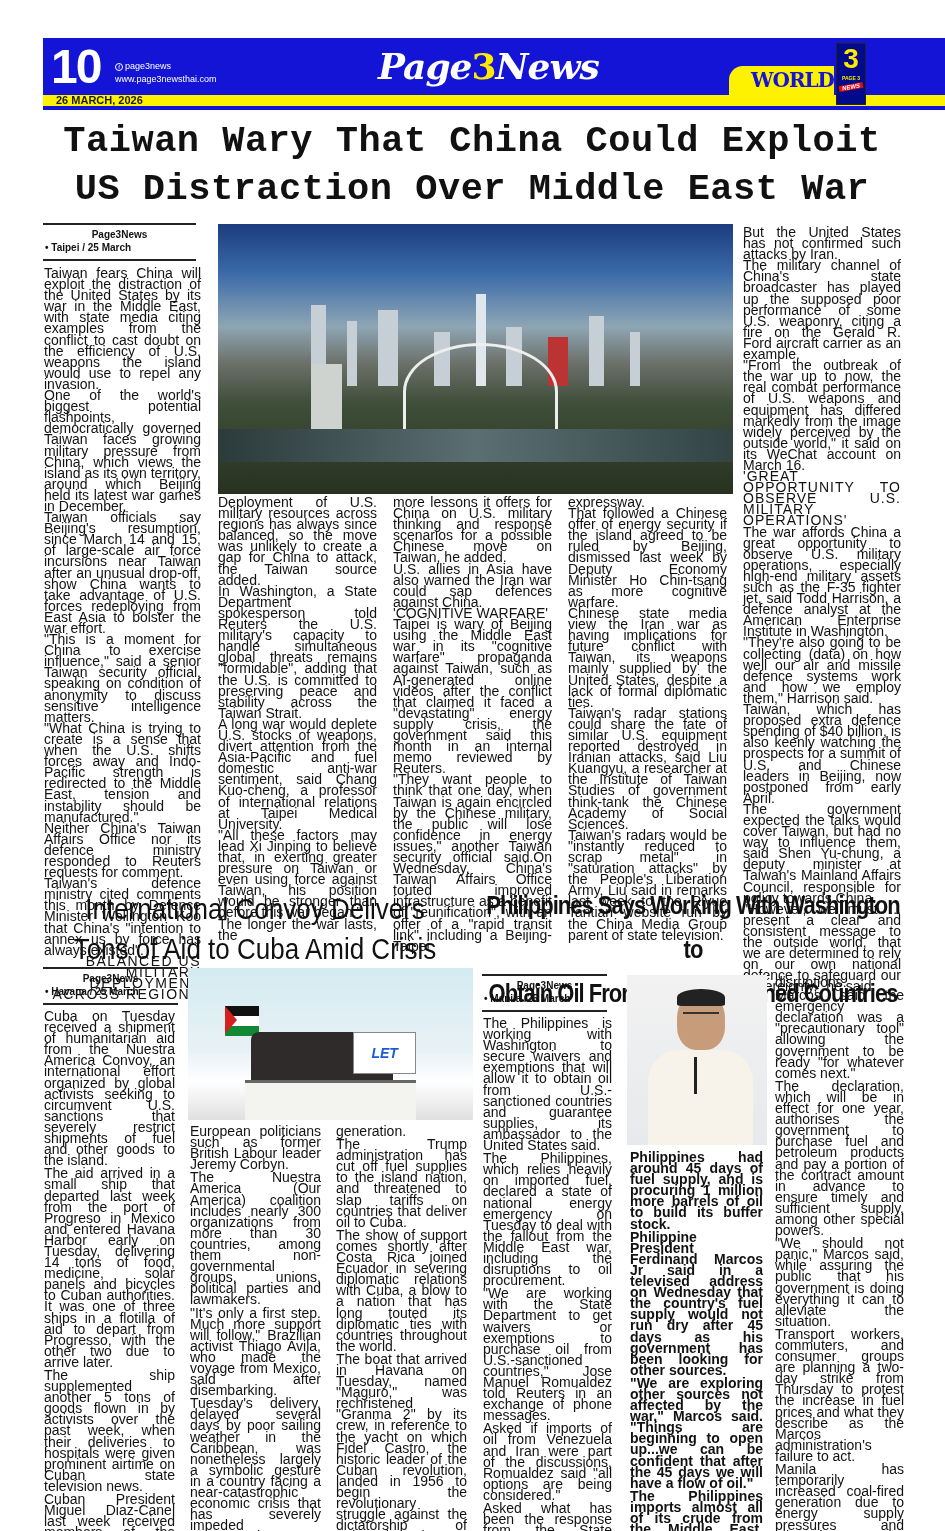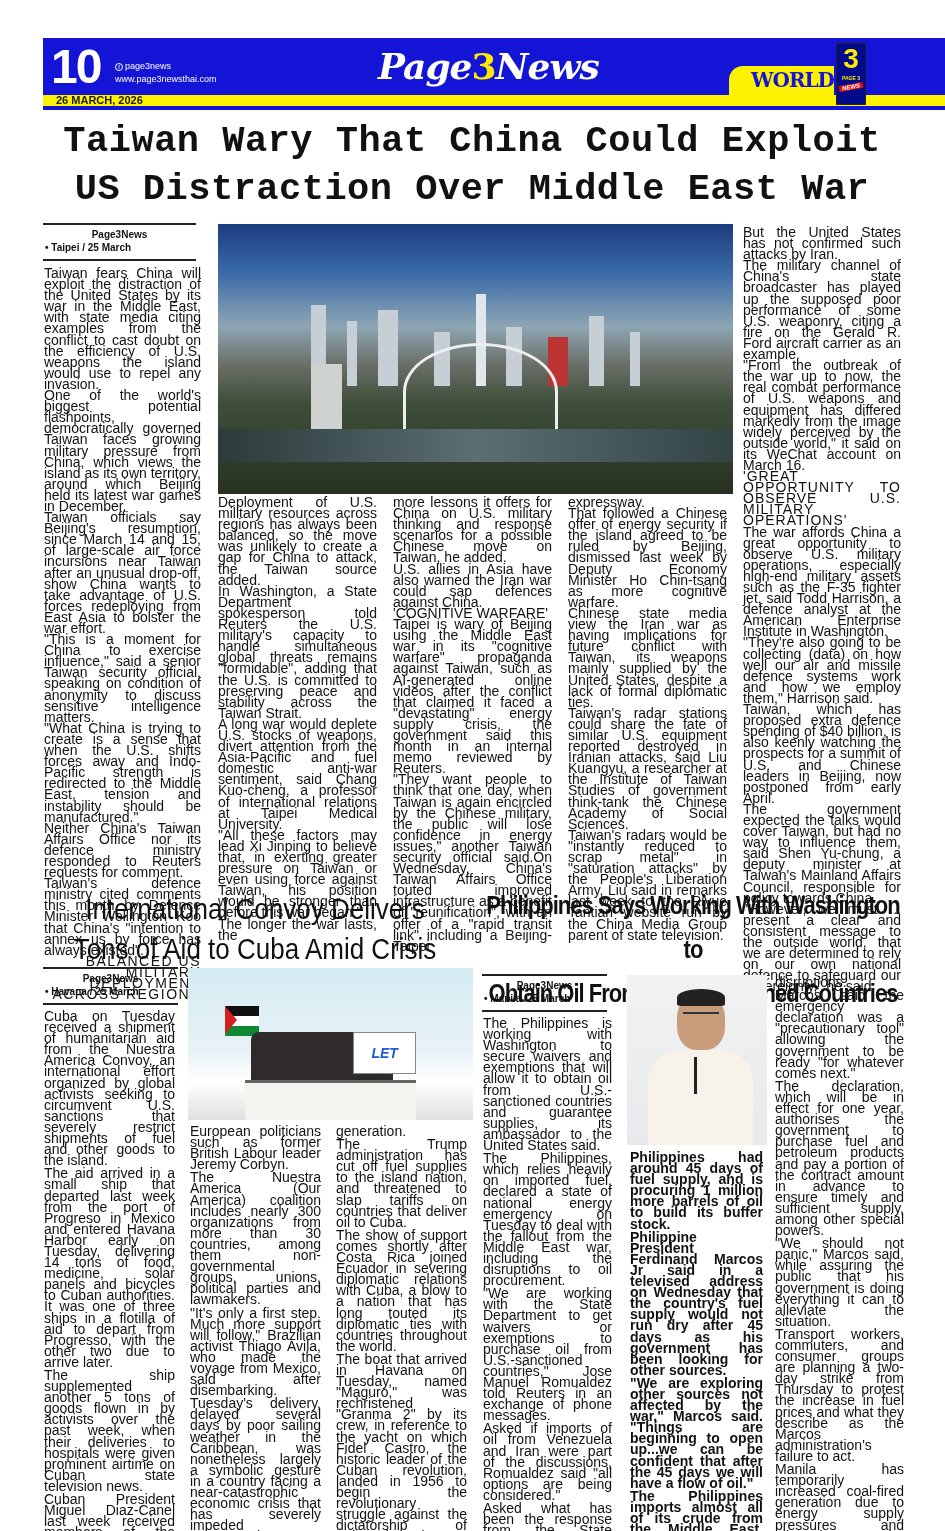--- a/index.html
+++ b/index.html
@@ -111,21 +111,21 @@
   <p>Taiwan fears China will exploit the distraction of the United States by its war in the Middle East, with state media citing examples from the conflict to cast doubt on the efficiency of U.S. weapons the island would use to repel any invasion.</p>
     <p>One of the world's biggest potential flashpoints, democratically governed Taiwan faces growing military pressure from China, which views the island as its own territory, around which Beijing held its latest war games in December.</p>
     <p>Taiwan officials say Beijing's resumption, since March 14 and 15, of large-scale air force incursions near Taiwan after an unusual drop-off, show China wants to take advantage of U.S. forces redeploying from East Asia to bolster the war effort.</p>
     <p>"This is a moment for China to exercise influence," said a senior Taiwan security official, speaking on condition of anonymity to discuss sensitive intelligence matters.</p>
     <p>"What China is trying to create is a sense that when the U.S. shifts forces away and Indo-Pacific strength is redirected to the Middle East, tension and instability should be manufactured."</p>
     <p>Neither China's Taiwan Affairs Office nor its defence ministry responded to Reuters requests for comment.</p>
     <p>Taiwan's defence ministry cited comments this month by Defence Minister Wellington Koo that China's "intention to annex us by force has always existed".</p>
     <p style="letter-spacing:1.5px; text-align:right;">BALANCED US MILITARY DEPLOYMENT ACROSS REGIONS</p>
 </div>
 <div class="col" style="left:218px; top:497px; width:159px;">
-  <p>Deployment of U.S. military resources across regions has always been balanced, so the move was unlikely to create a gap for China to attack, the Taiwan source added.</p>
+  <p>Deployment of U.S. military resources across regions has always since balanced, so the move was unlikely to create a gap for China to attack, the Taiwan source added.</p>
     <p>In Washington, a State Department spokesperson told Reuters the U.S. military's capacity to handle simultaneous global threats remains "formidable", adding that the U.S. is committed to preserving peace and stability across the Taiwan Strait.</p>
     <p>A long war would deplete U.S. stocks of weapons, divert attention from the Asia-Pacific and fuel domestic anti-war sentiment, said Chang Kuo-cheng, a professor of international relations at Taipei Medical University.</p>
     <p>"All these factors may lead Xi Jinping to believe that, in exerting greater pressure on Taiwan or even using force against Taiwan, his position would be stronger than before this war began."</p>
     <p>The longer the war lasts, the</p>
 </div>
 <div class="col" style="left:393px; top:497px; width:159px;">
   <p>more lessons it offers for China on U.S. military thinking and response scenarios for a possible Chinese move on Taiwan, he added.</p>
     <p>U.S. allies in Asia have also warned the Iran war could sap defences against China.</p>
     <p>'COGNITIVE WARFARE'</p>
     <p>Taipei is wary of Beijing using the Middle East war in its "cognitive warfare" propaganda against Taiwan, such as AI-generated online videos after the conflict that claimed it faced a "devastating" energy supply crisis, the government said this month in an internal memo reviewed by Reuters.</p>

